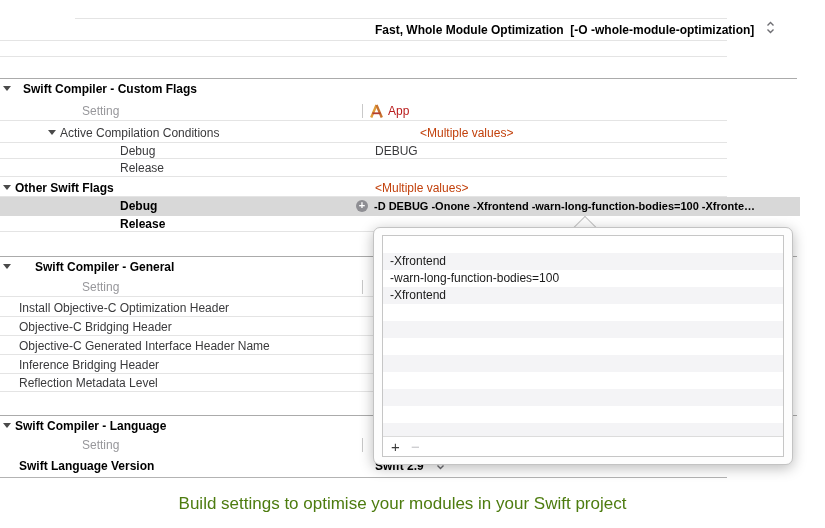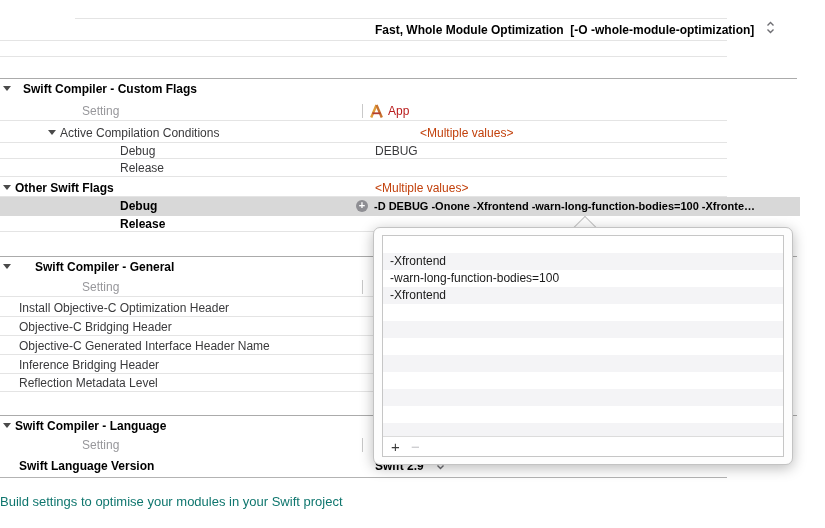--- a/index.html
+++ b/index.html
@@ -25,21 +25,21 @@
            border:1px solid #c3c3c3;border-radius:7px;box-shadow:0 3px 14px rgba(0,0,0,.28);z-index:10;}
   .poparrow{position:absolute;left:204px;top:-8px;width:15px;height:15px;background:#fdfdfd;
             transform:rotate(45deg);border-left:1px solid #c3c3c3;border-top:1px solid #c3c3c3;z-index:9;}
   .popinner{position:absolute;left:8px;top:7px;width:400px;height:220px;border:1px solid #c6c6c6;background:#fff;z-index:12;}
   .poplist{position:absolute;left:0;top:0;right:0;height:200px;overflow:hidden;
            background:repeating-linear-gradient(to bottom,#fff 0 17px,#f4f4f6 17px 34px);}
   .popitem{position:absolute;left:0;right:0;height:17px;line-height:17px;padding-left:7px;color:#1a1a1a;white-space:pre;}
   .popfooter{position:absolute;left:0;right:0;bottom:0;height:19px;border-top:1px solid #dcdcdc;background:#fff;}
   .btnadd{position:absolute;left:8px;top:0;line-height:19px;font-size:15px;color:#3c3c3c;cursor:default;}
   .btnremove{position:absolute;left:28px;top:0;line-height:19px;font-size:15px;color:#c2c2c6;cursor:default;}
-  .caption{position:absolute;left:0;top:494px;width:805px;font-size:13px;color:#0f766e;}
+  .caption{position:absolute;left:0;top:494px;width:805px;text-align:center;font-size:17px;color:#4d7c0f;}
   .appicon{position:absolute;left:369px;top:2px;}
   .applabel{position:absolute;left:388px;top:0;line-height:18px;color:#b91c1c;}
   svg.step{display:block;}
 </style>
 </head>
 <body>
 
 <div class="screen">
 
   <div class="sep" style="top:18px;left:75px;width:652px;"></div>

